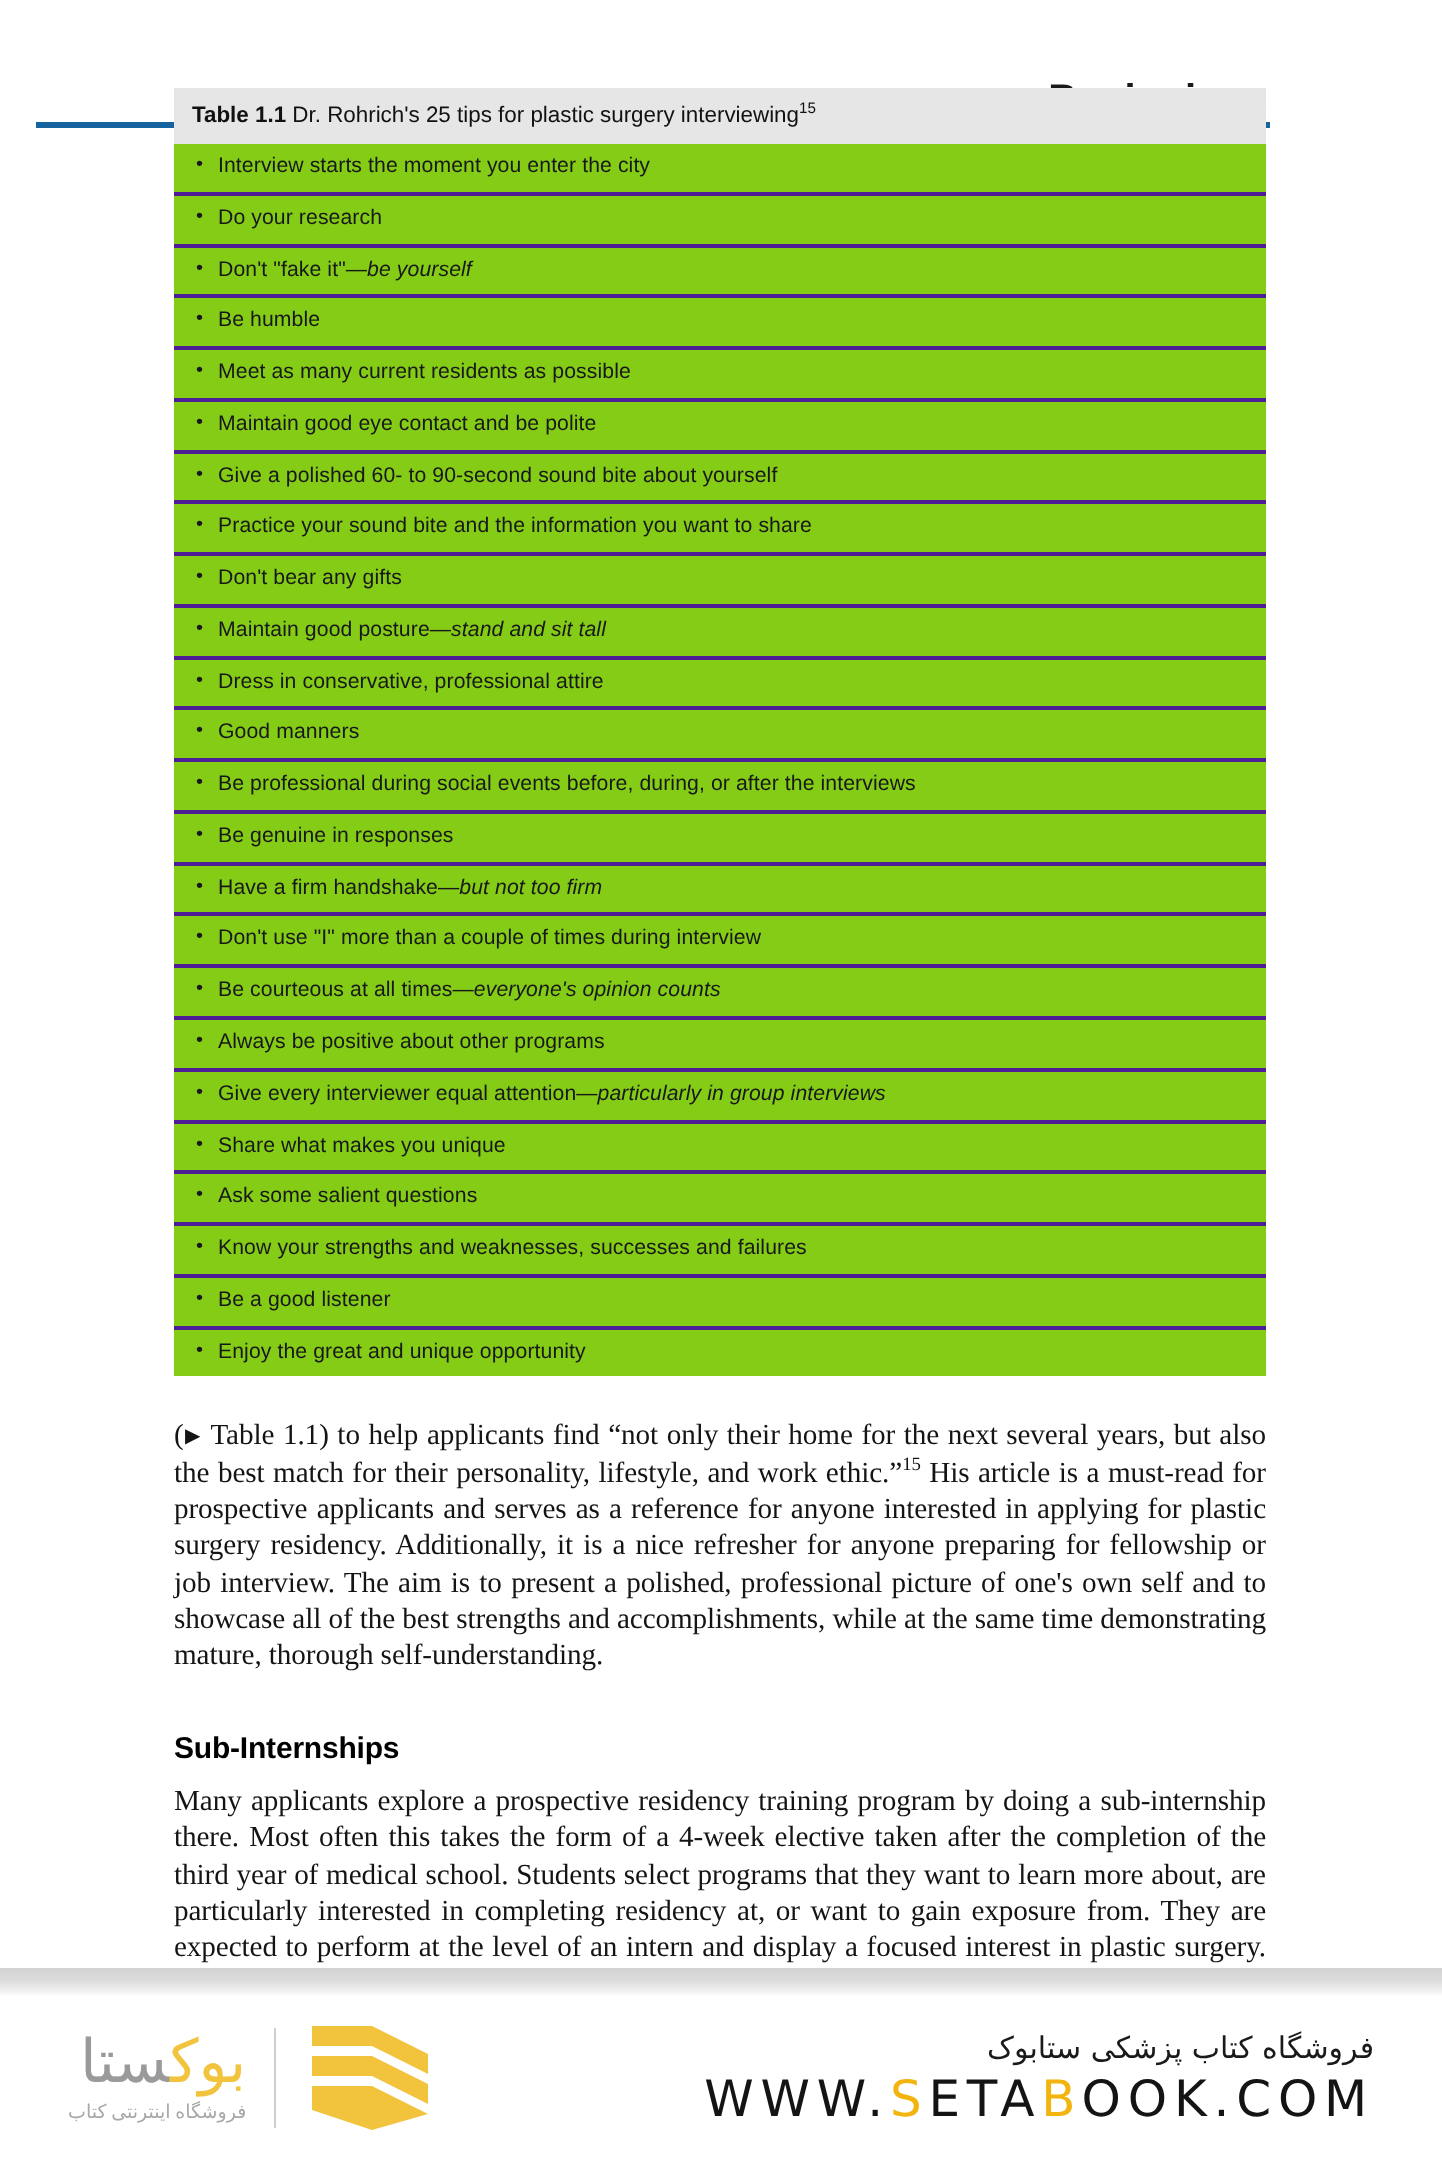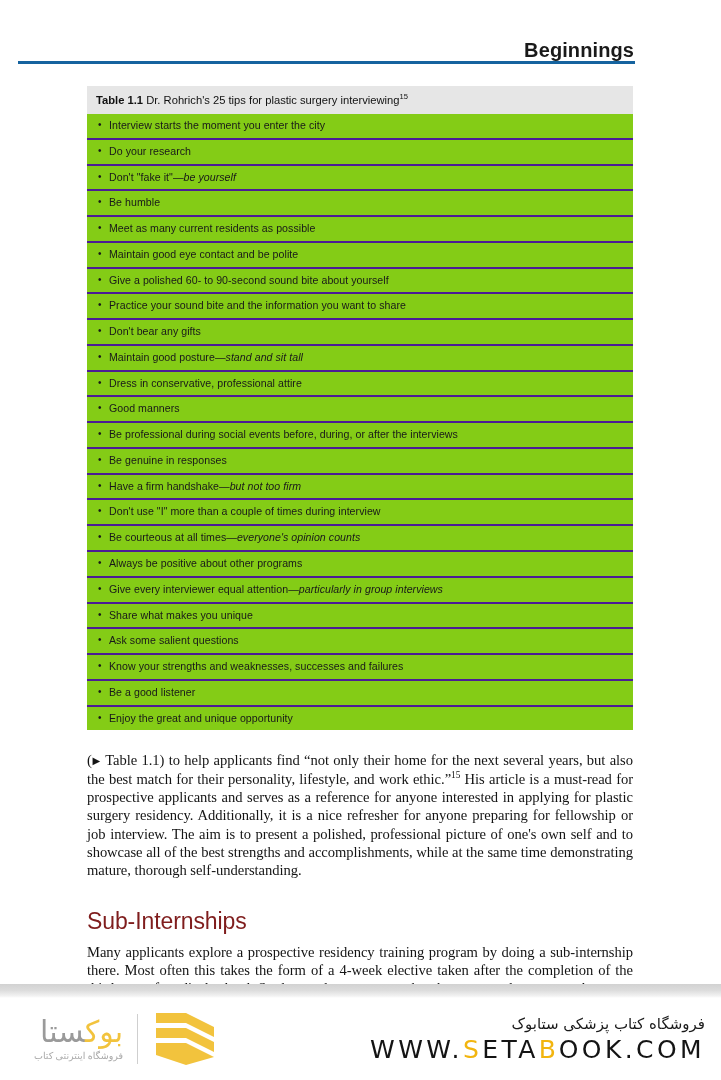--- a/index.html
+++ b/index.html
@@ -46,21 +46,21 @@
   
   .content {
     position: absolute;
     left: 87px;
     top: 0;
     width: 546px;
   }
 
   
   .tips-table {
-    margin-top: 86px;
+    margin-top: 44px;
     width: 546px;
     border-collapse: collapse;
     font-family: "Liberation Sans", "DejaVu Sans", sans-serif;
   }
   .tips-table caption {
     caption-side: top;
     text-align: left;
     background: #e6e6e6;
     color: #111111;
     font-size: 11.2px;
@@ -123,23 +123,23 @@
     vertical-align: super;
     line-height: 0;
   }
   .table-ref-arrow {
     font-size: 10px;
     vertical-align: 1px;
   }
 
   h2.section-heading {
     font-family: "Liberation Sans", "DejaVu Sans", sans-serif;
-    font-weight: normal;
-    font-size: 23px;
-    color: #7f1d1d;
+    font-weight: bold;
+    font-size: 15px;
+    color: #000000;
     margin: 29px 0 9px 0;
     letter-spacing: -0.1px;
     line-height: 1.1;
   }
 
   
   .promo-banner {
     position: absolute;
     left: 0;
     right: 0;
@@ -204,21 +204,21 @@
   }
   .chevron-mark {
     width: 66px;
     height: 56px;
     flex: none;
   }
 
   
   .promo-text {
     margin-left: auto;
-    margin-right: 16px;
+    margin-right: 34px;
     text-align: right;
   }
   .promo-fa {
     font-family: "DejaVu Sans", "Liberation Sans", sans-serif;
     font-size: 15px;
     color: #1a1a1a;
     direction: rtl;
     line-height: 1.2;
   }
   .promo-url {

